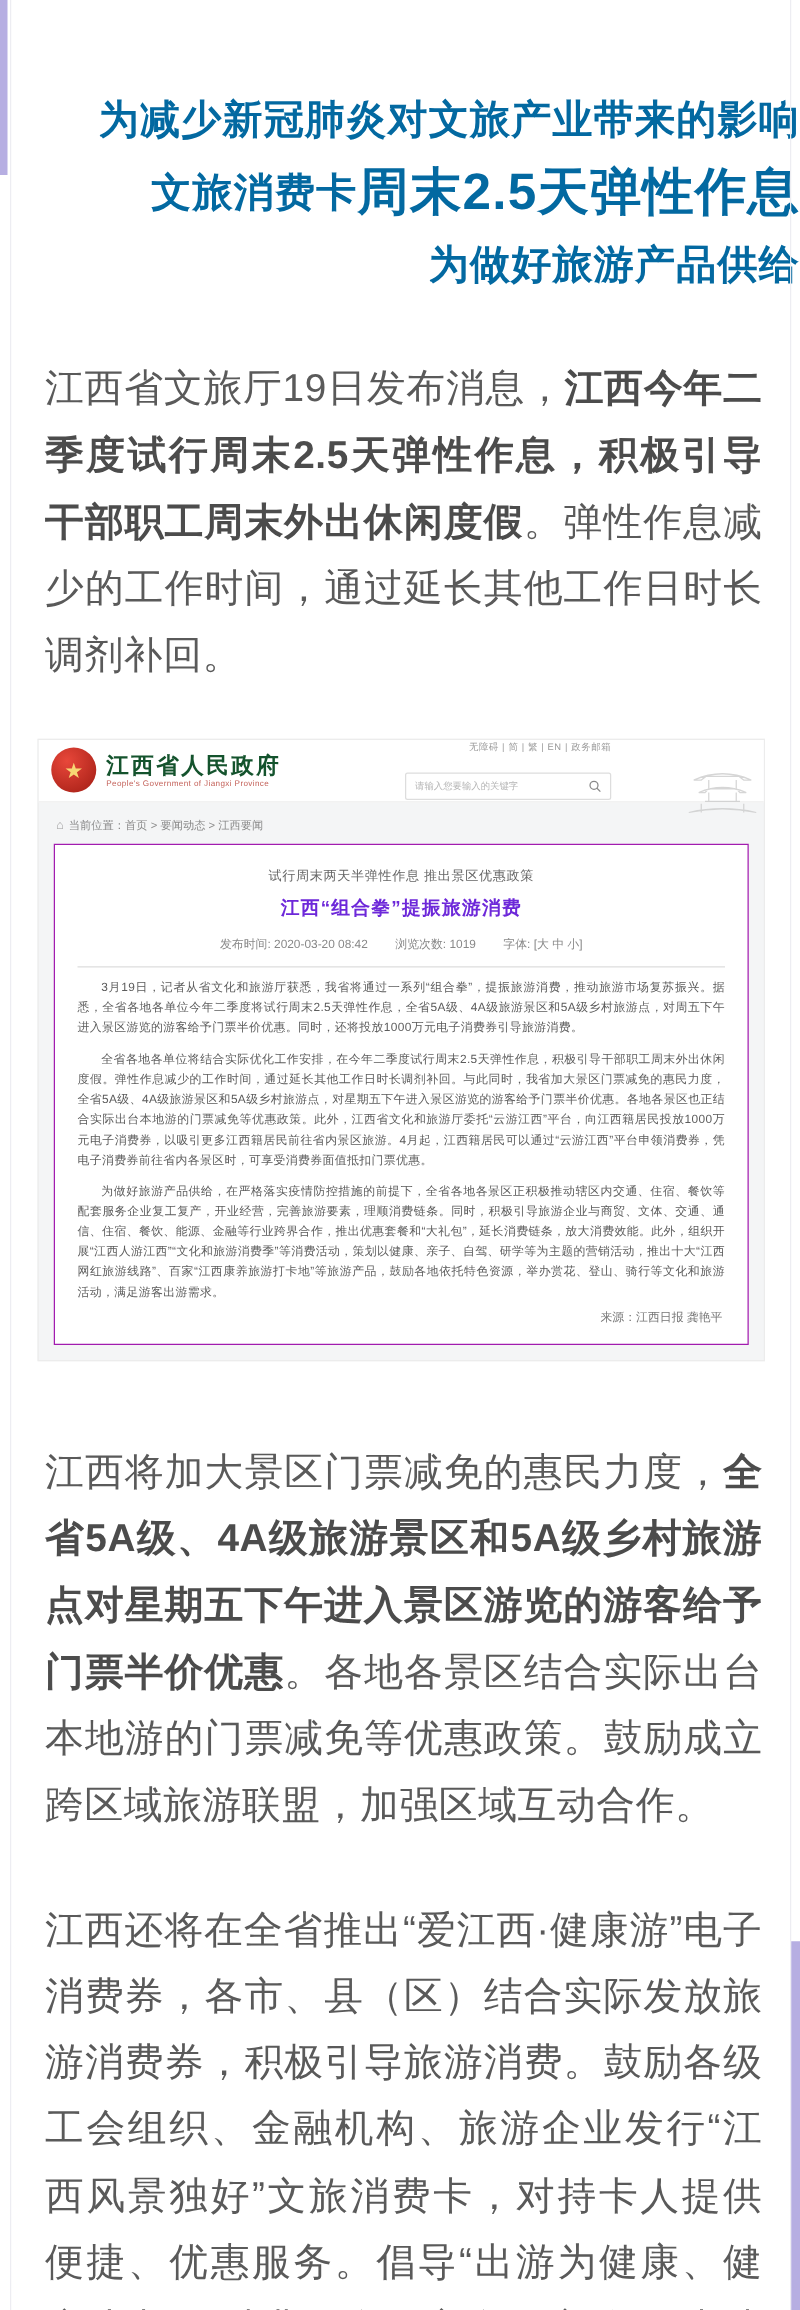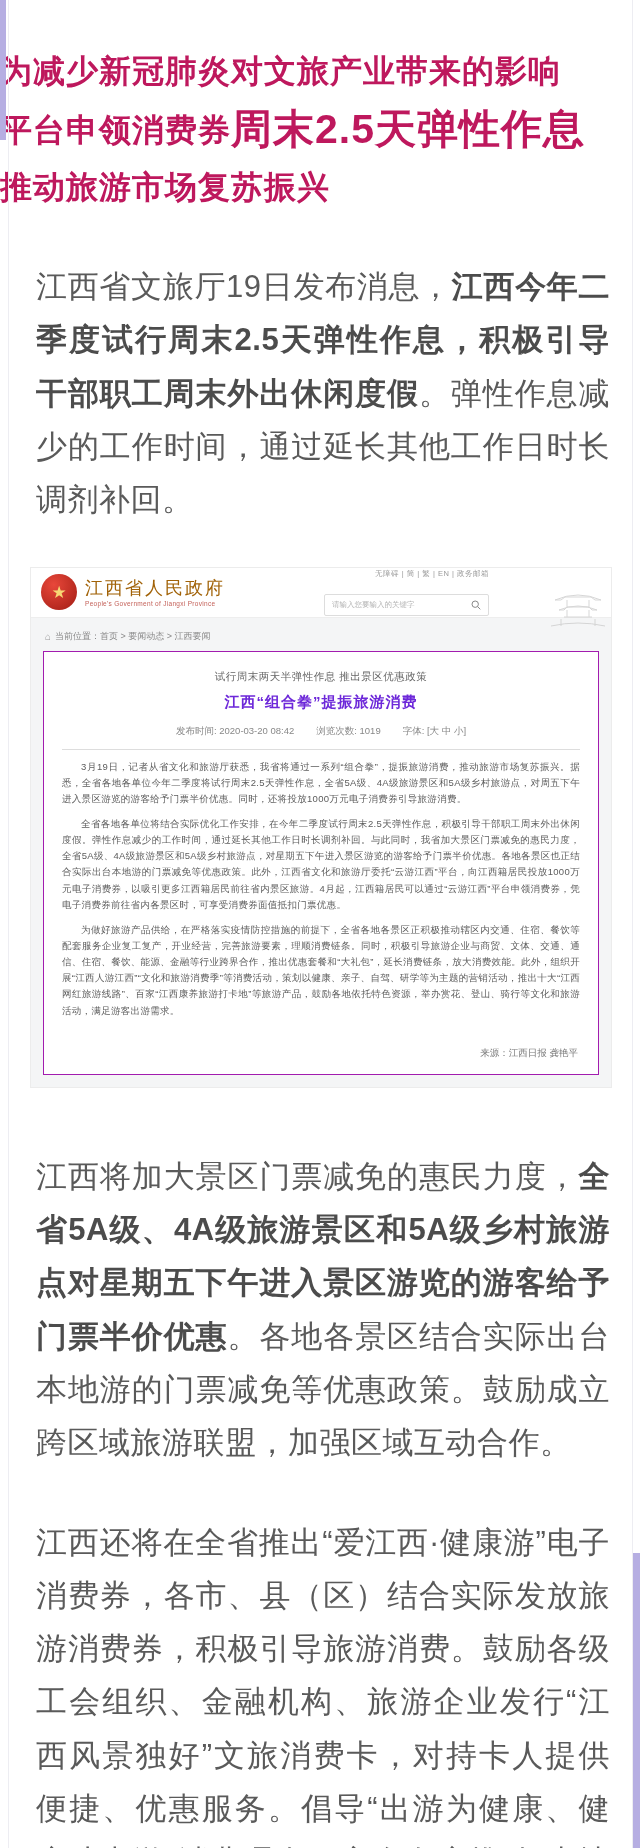--- a/index.html
+++ b/index.html
@@ -11,21 +11,21 @@
   
   .frame {
     position:absolute; top:0; bottom:0; left:8px; right:7px;
     border-left:1px solid #ededf2; border-right:1px solid #ededf2;
     pointer-events:none;
   }
   .accent-left  { position:absolute; left:0; top:0; width:6px; height:140px; background:#b6aee2; }
   .accent-right { position:absolute; right:0; top:1553px; width:7px; height:295px; background:#b6aee2; }
 
   
-  .headline { padding-top:44px; text-align:left; color:#be185d; }
+  .headline { padding-top:68px; text-align:right; color:#0369a1; }
   .h-line { font-size:32px; font-weight:700; line-height:54px; letter-spacing:1px; }
   .h-line .big { font-size:41px; line-height:62px; vertical-align:-2px; }
 
   
   .para {
     margin:46px 30px 0 36px; font-size:31px; line-height:1.72; color:#5a5a5a;
     text-align:justify; letter-spacing:0.5px;
   }
   .para .b { font-weight:700; color:#4c4c4c; }
   .para.after-embed { margin-top:62px; }
@@ -39,21 +39,21 @@
     padding:0 10px; position:relative; border-bottom:1px solid #eeeeee;
   }
   .emblem {
     width:36px; height:36px; border-radius:50%; flex:0 0 36px;
     background:radial-gradient(circle at 35% 30%, #e8473a, #b3271d 75%);
     display:flex; align-items:center; justify-content:center;
     color:#f7d774; font-size:17px; line-height:1;
     box-shadow:inset 0 0 0 2px #d4niner;
   }
   .site-names { margin-left:8px; }
-  .site-name-cn { color:#a16207; font-size:18px; font-weight:400; letter-spacing:2px; line-height:20px; }
+  .site-name-cn { color:#14532d; font-size:18px; font-weight:700; letter-spacing:2px; line-height:20px; }
   .site-name-en { color:#c4625a; font-size:6.5px; letter-spacing:0.3px; margin-top:2px; }
   .header-right { margin-left:auto; margin-right:112px; display:flex; flex-direction:column; align-items:flex-end; }
   .top-links { font-size:7.5px; color:#999; letter-spacing:0.5px; }
   .search-box {
     margin-top:15px; width:165px; height:22px; border:1px solid #dddddd; border-radius:2px;
     background:#fff; display:flex; align-items:center; justify-content:space-between; padding:0 7px;
   }
   .search-ph { font-size:7.5px; color:#b5b5b5; }
   .pavilion { position:absolute; right:2px; top:16px; opacity:0.8; }
 
@@ -63,33 +63,33 @@
 
   .gov-card { background:#ffffff; border:1px solid #a21caf; padding:18px 18px 12px; }
   .gov-sub   { text-align:center; font-size:10.5px; color:#666; letter-spacing:0.5px; }
   .gov-title { text-align:center; font-size:15px; font-weight:700; color:#6d28d9; margin-top:9px; letter-spacing:1px; }
   .gov-meta  { text-align:center; font-size:9.5px; color:#888; margin-top:13px; display:flex; justify-content:center; gap:22px; }
   .gov-hr { border:none; border-top:1px solid #dddddd; margin-top:11px; }
   .gov-body p {
     font-size:9.5px; color:#5c5c5c; line-height:1.7; text-align:justify;
     text-indent:2em; margin-top:9px; letter-spacing:0.3px;
   }
-  .gov-source { text-align:right; font-size:9.5px; color:#777; margin:28px 2px 2px; }
+  .gov-source { text-align:right; font-size:9.5px; color:#777; margin:5px 2px 2px; }
 </style>
 </head>
 <body>
 
 <div class="frame"></div>
 <div class="accent-left"></div>
 <div class="accent-right"></div>
 
 <div class="headline">
   <div class="h-line">为减少新冠肺炎对文旅产业带来的影响</div>
-  <div class="h-line"><span>平台申领消费券</span><span class="big">周末2.5天弹性作息</span></div>
-  <div class="h-line">推动旅游市场复苏振兴</div>
+  <div class="h-line"><span>文旅消费卡</span><span class="big">周末2.5天弹性作息</span></div>
+  <div class="h-line">为做好旅游产品供给</div>
 </div>
 
 <p class="para"><span>江西省文旅厅19日发布消息，</span><span class="b">江西今年二季度试行周末2.5天弹性作息，积极引导干部职工周末外出休闲度假</span><span>。弹性作息减少的工作时间，通过延长其他工作日时长调剂补回。</span></p>
 
 <div class="embed">
   <div class="embed-header">
     <div class="emblem">
       <span>★</span>
     </div>
     <div class="site-names">

